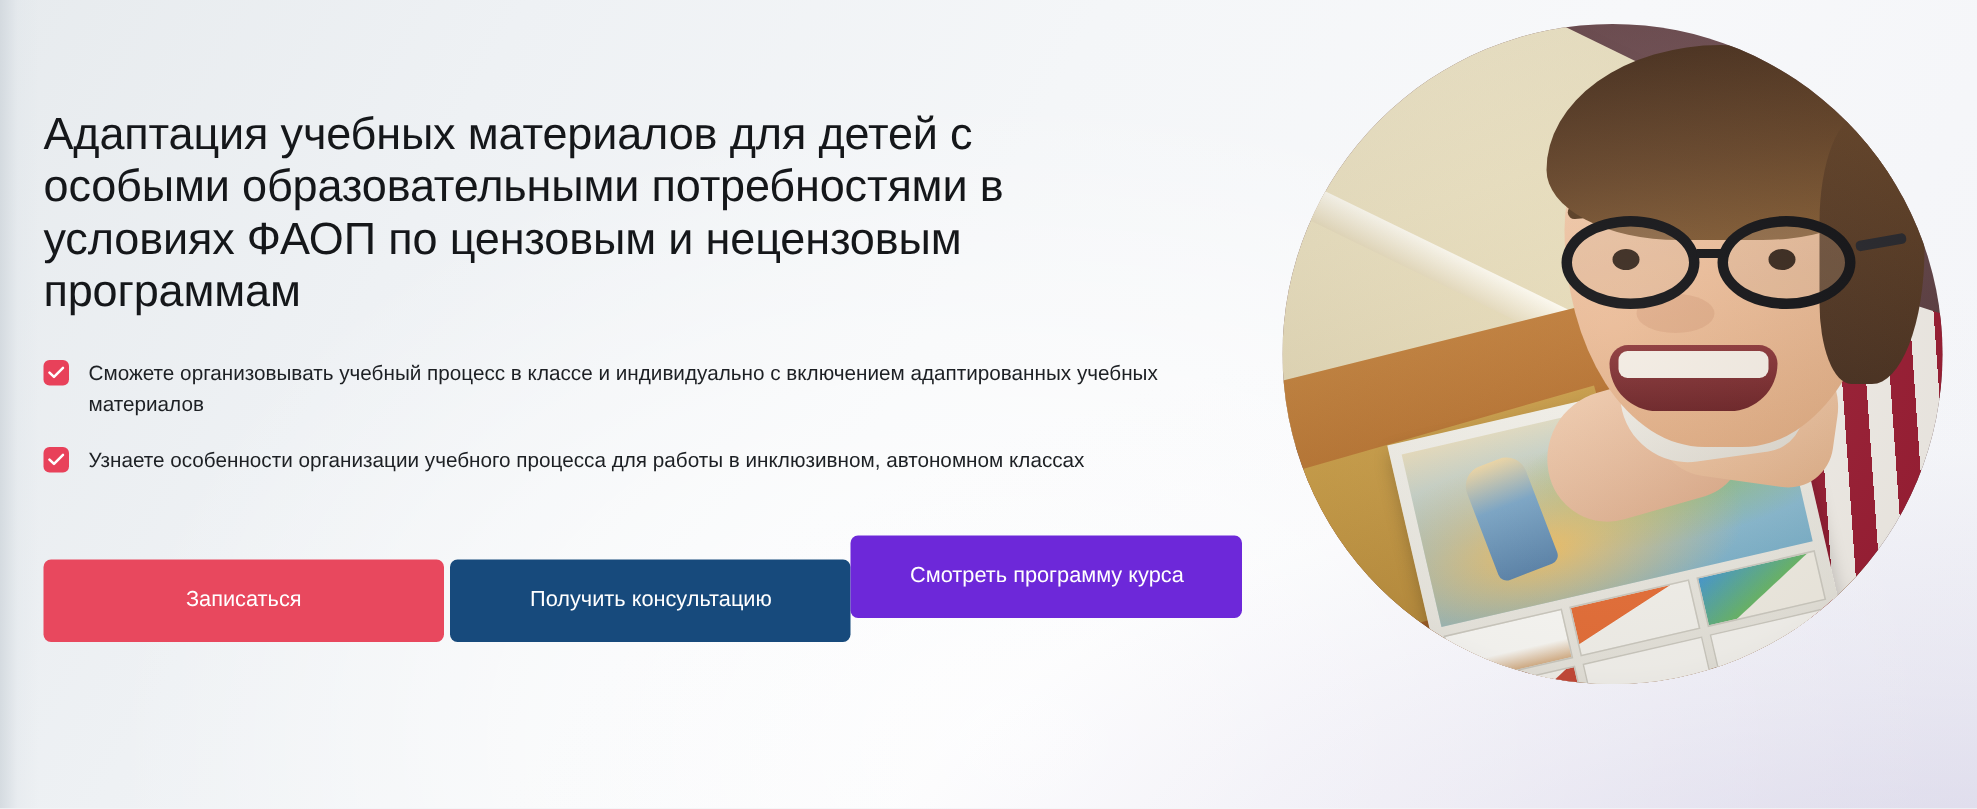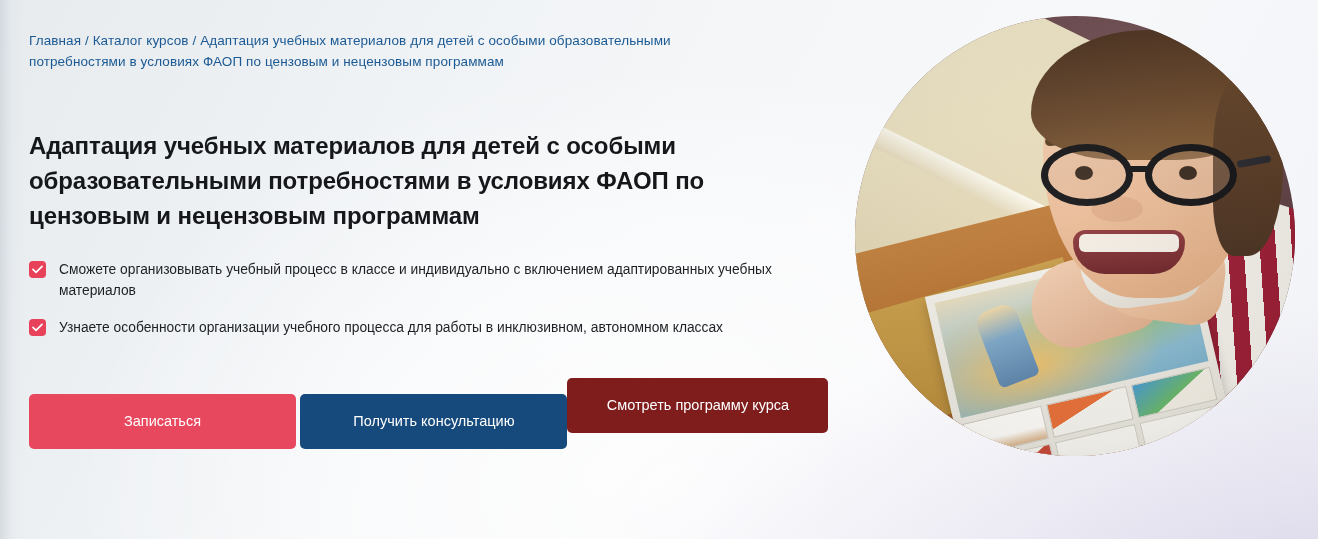--- a/index.html
+++ b/index.html
@@ -282,24 +282,24 @@
   .breadcrumb {
     margin-top: 30px;
     font-size: 13.5px;
     line-height: 21px;
     color: #1b5a94;
     letter-spacing: 0.1px;
     max-width: 672px;
   }
 
   .page-title {
-    margin-top: 56px;
-    font-size: 24px;
+    margin-top: 72px;
+    font-size: 30px;
     line-height: 35px;
-    font-weight: bold;
+    font-weight: normal;
     color: #15171a;
     max-width: 680px;
     letter-spacing: -0.1px;
   }
 
   .benefits {
     margin-top: 26px;
     list-style: none;
   }
   .benefit-item {
@@ -345,21 +345,21 @@
     line-height: 1;
     cursor: pointer;
     height: 55px;
     display: inline-flex;
     align-items: center;
     justify-content: center;
     padding: 0 22px;
     white-space: nowrap;
   }
   .btn-enroll    { background: #e8485e; width: 267px; }
-  .btn-program   { background: #7f1d1d; width: 261px; }
+  .btn-program   { background: #6d28d9; width: 261px; }
   .btn-consult   { background: #174a7c; width: 267px; margin-top: 16px; }
 </style>
 </head>
 <body>
 
 <div class="hero-bg"></div>
 
 <div class="photo-circle">
   <div class="photo-inner">
     <div class="ph-wall"></div>
@@ -407,21 +407,20 @@
       <div class="ph-eye left"></div>
       <div class="ph-eye right"></div>
     </div>
 
     <div class="ph-veil"></div>
   </div>
 </div>
 
 <div class="content">
 
-  <nav class="breadcrumb">Главная / Каталог курсов / Адаптация учебных материалов для детей с особыми образовательными потребностями в условиях ФАОП по цензовым и нецензовым программам</nav>
 
   <h1 class="page-title">Адаптация учебных материалов для детей с особыми образовательными потребностями в условиях ФАОП по цензовым и нецензовым программам</h1>
 
   <ul class="benefits">
     <li class="benefit-item">
       <span class="check-box">
         <svg width="11" height="9" viewBox="0 0 11 9" aria-hidden="true">
           <path d="M1 4.4 L4 7.3 L10 1.3" fill="none" stroke="#ffffff" stroke-width="1.7" stroke-linecap="round" stroke-linejoin="round"></path>
         </svg>
       </span>

